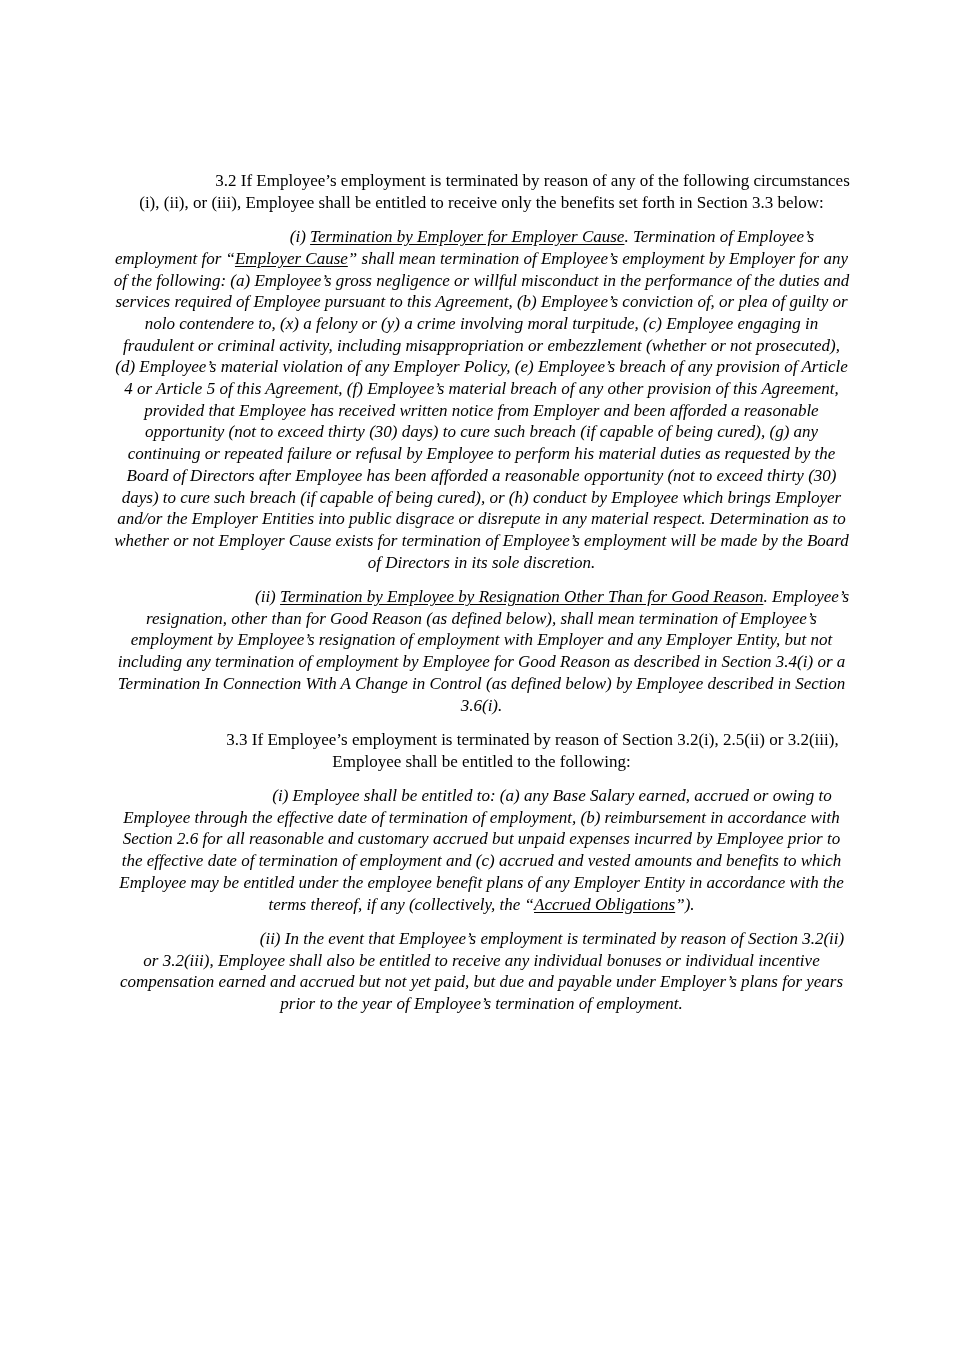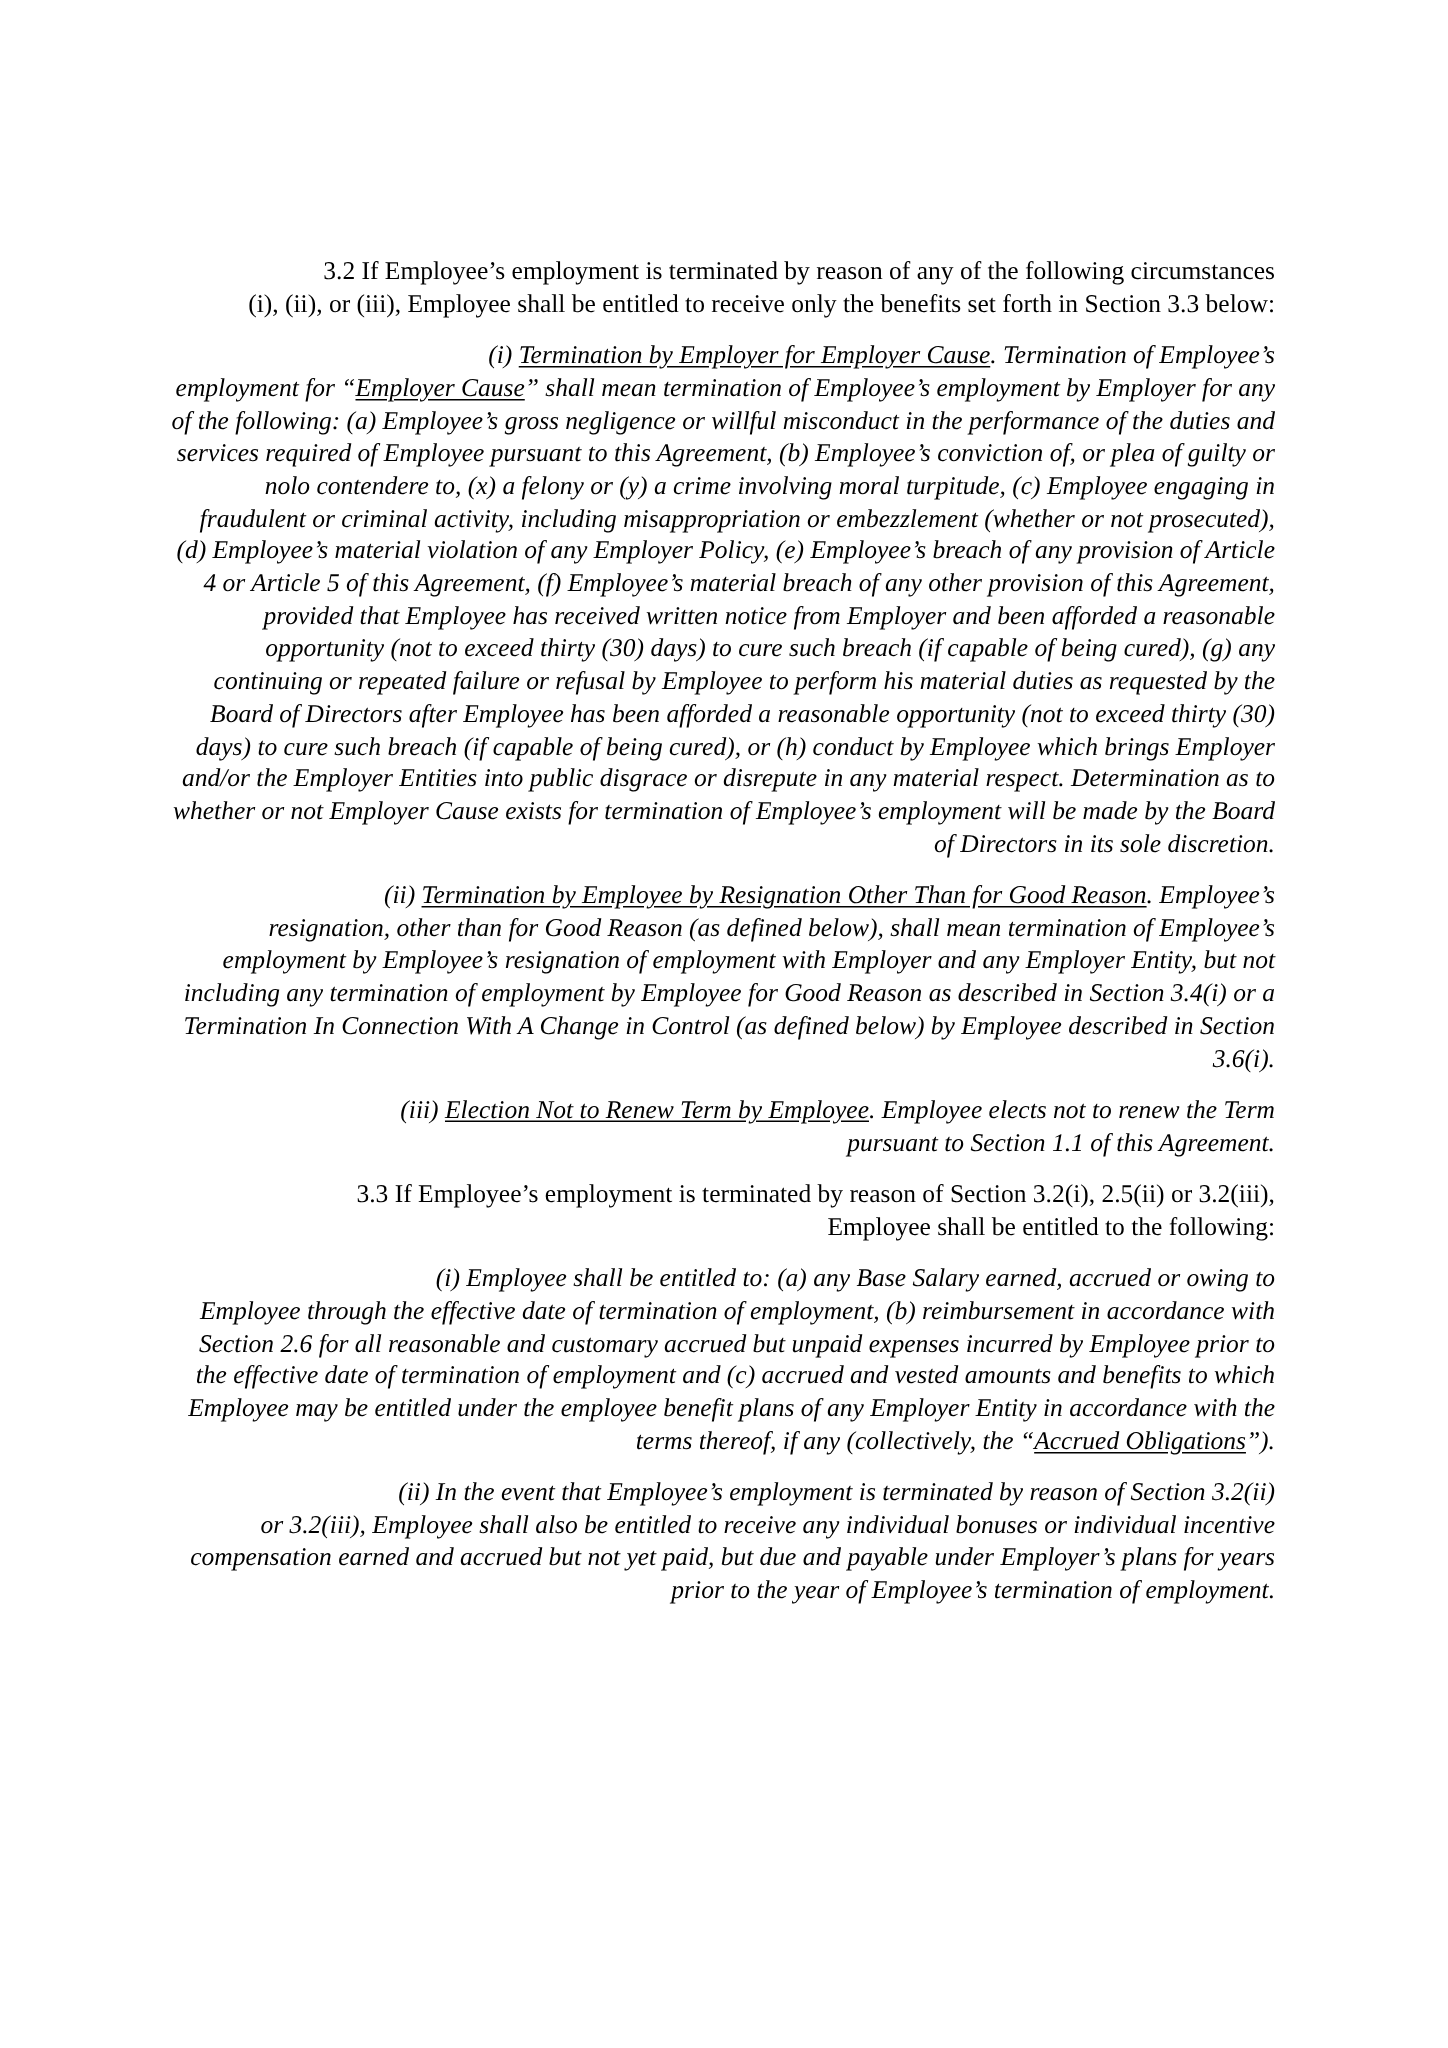--- a/index.html
+++ b/index.html
@@ -12,36 +12,35 @@
     font-family: "Liberation Serif", "DejaVu Serif", serif;
     overflow: hidden;
   }
   .doc {
     position: absolute;
     left: 113px;
     top: 170px;
     width: 737px;
     font-size: 17px;
     line-height: 21.7px;
-    text-align: right;
+    text-align: center;
     letter-spacing: 0;
   }
   .doc p { margin: 0 0 12.7px 0; padding: 0; }
   .doc p.section { text-indent: 102px; }
   .doc p.sub { text-indent: 141px; font-style: italic; }
   .doc p.extra { margin-top: 10.6px; }
   .run { text-decoration: none; }
   .run.u { text-decoration: underline; text-underline-offset: 2px; }
 </style>
 </head>
 <body>
 
 <div class="page">
   <div class="doc" id="doc-body">
       <p class="section"><span class="run">3.2 If Employee’s employment is terminated by reason of any of the following circumstances (i), (ii), or (iii), Employee shall be entitled to receive only the benefits set forth in Section 3.3 below:</span></p>
       <p class="sub"><span class="run">(i) </span><span class="run u">Termination by Employer for Employer Cause</span><span class="run">. Termination of Employee’s employment for “</span><span class="run u">Employer Cause</span><span class="run">” shall mean termination of Employee’s employment by Employer for any of the following: (a) Employee’s gross negligence or willful misconduct in the performance of the duties and services required of Employee pursuant to this Agreement, (b) Employee’s conviction of, or plea of guilty or nolo contendere to, (x) a felony or (y) a crime involving moral turpitude, (c) Employee engaging in fraudulent or criminal activity, including misappropriation or embezzlement (whether or not prosecuted), (d) Employee’s material violation of any Employer Policy, (e) Employee’s breach of any provision of Article 4 or Article 5 of this Agreement, (f) Employee’s material breach of any other provision of this Agreement, provided that Employee has received written notice from Employer and been afforded a reasonable opportunity (not to exceed thirty (30) days) to cure such breach (if capable of being cured), (g) any continuing or repeated failure or refusal by Employee to perform his material duties as requested by the Board of Directors after Employee has been afforded a reasonable opportunity (not to exceed thirty (30) days) to cure such breach (if capable of being cured), or (h) conduct by Employee which brings Employer and/or the Employer Entities into public disgrace or disrepute in any material respect. Determination as to whether or not Employer Cause exists for termination of Employee’s employment will be made by the Board of Directors in its sole discretion.</span></p>
       <p class="sub"><span class="run">(ii) </span><span class="run u">Termination by Employee by Resignation Other Than for Good Reason</span><span class="run">. Employee’s resignation, other than for Good Reason (as defined below), shall mean termination of Employee’s employment by Employee’s resignation of employment with Employer and any Employer Entity, but not including any termination of employment by Employee for Good Reason as described in Section 3.4(i) or a Termination In Connection With A Change in Control (as defined below) by Employee described in Section 3.6(i).</span></p>
-      <p class="sub extra"><span class="run">(iii) </span><span class="run u">Election Not to Renew Term by Employee</span><span class="run">. Employee elects not to renew the Term pursuant to Section 1.1 of this Agreement.</span></p>
       <p class="section"><span class="run">3.3 If Employee’s employment is terminated by reason of Section 3.2(i), 2.5(ii) or 3.2(iii), Employee shall be entitled to the following:</span></p>
       <p class="sub"><span class="run">(i) Employee shall be entitled to: (a) any Base Salary earned, accrued or owing to Employee through the effective date of termination of employment, (b) reimbursement in accordance with Section 2.6 for all reasonable and customary accrued but unpaid expenses incurred by Employee prior to the effective date of termination of employment and (c) accrued and vested amounts and benefits to which Employee may be entitled under the employee benefit plans of any Employer Entity in accordance with the terms thereof, if any (collectively, the “</span><span class="run u">Accrued Obligations</span><span class="run">”).</span></p>
       <p class="sub"><span class="run">(ii) In the event that Employee’s employment is terminated by reason of Section 3.2(ii) or 3.2(iii), Employee shall also be entitled to receive any individual bonuses or individual incentive compensation earned and accrued but not yet paid, but due and payable under Employer’s plans for years prior to the year of Employee’s termination of employment.</span></p>
     </div>
 </div>
 
 </body></html>

